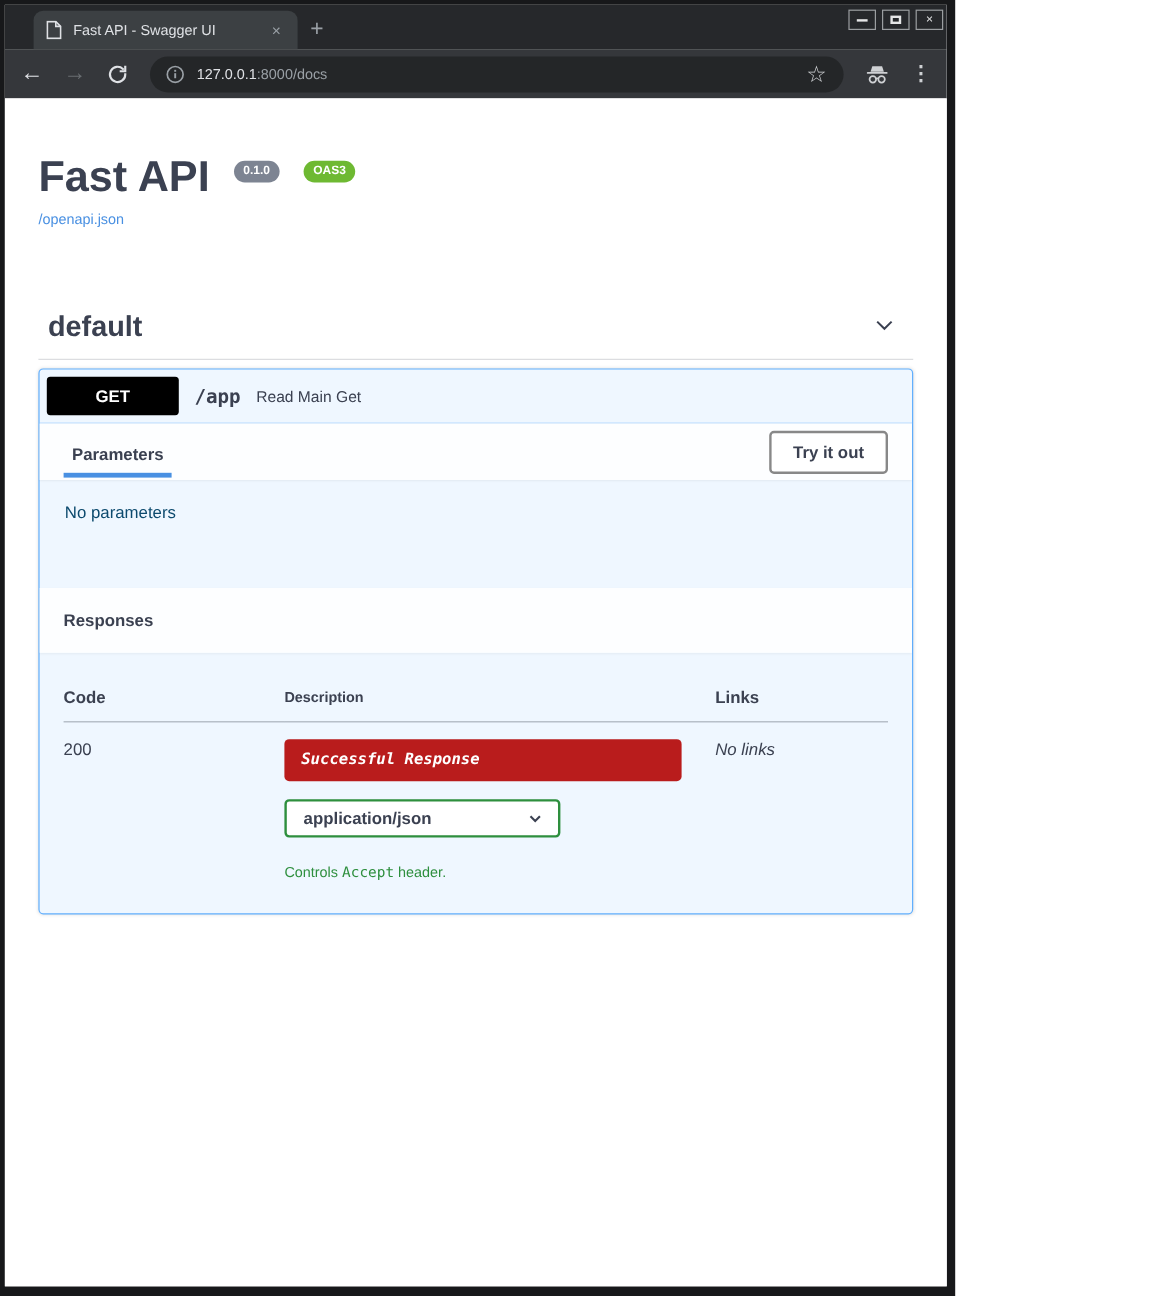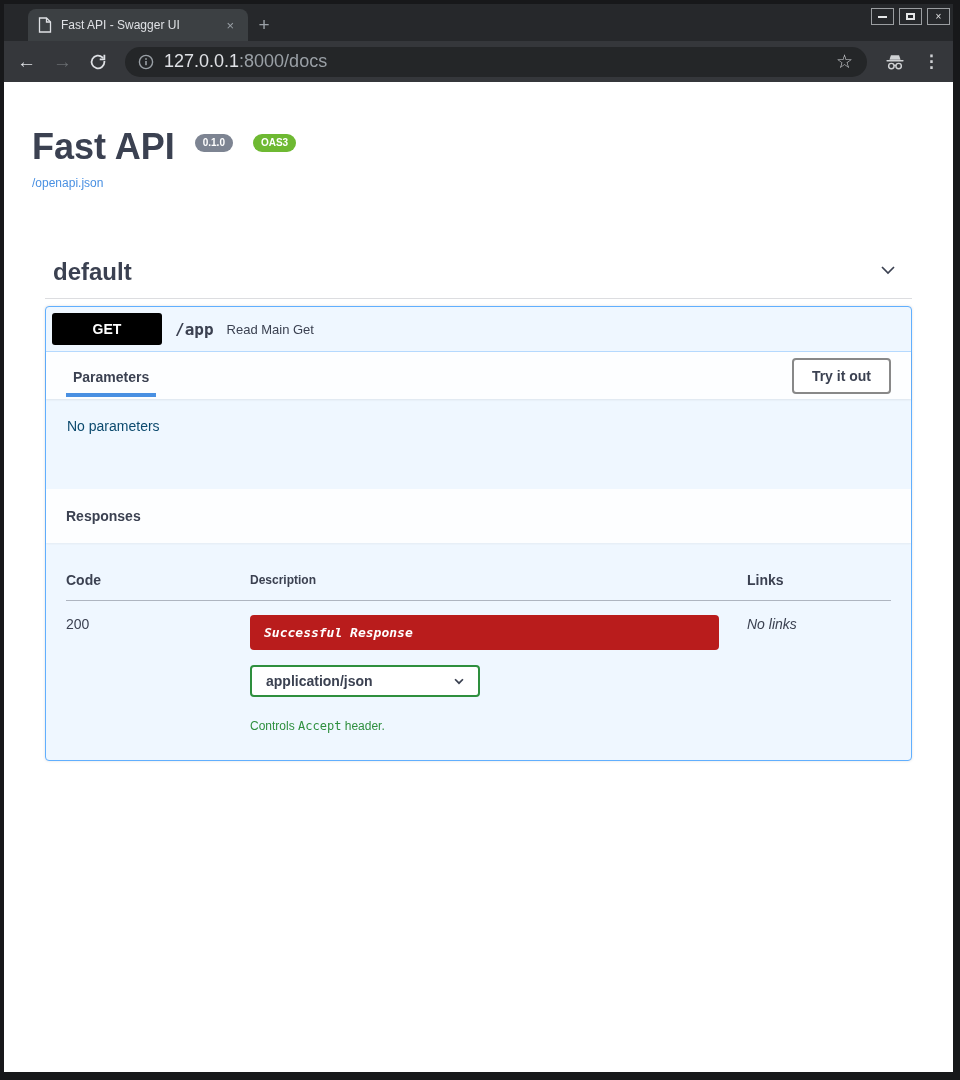--- a/index.html
+++ b/index.html
@@ -1,19 +1,19 @@
 <!DOCTYPE html>
 <html><head>
 <meta charset="utf-8">
 <style>
   * { margin:0; padding:0; box-sizing:border-box; }
   html,body { width:960px; height:1080px; }
   body { font-family:"Liberation Sans", sans-serif; }
 
-  .frame { width:960px; height:1080px; background:#17181a; padding:4px 7px 8px 4px; }
+  .frame { width:796px; height:1080px; background:#17181a; padding:4px 7px 8px 4px; }
   .browser { width:100%; height:100%; display:flex; flex-direction:column; background:#fff; overflow:hidden; }
 
   
   .tabstrip { height:37px; background:#26282b; display:flex; align-items:flex-end; position:relative; flex-shrink:0; }
   .tab { margin-left:24px; width:220px; height:32px; background:#3c4043; border-radius:8px 8px 0 0;
          display:flex; align-items:center; padding:0 10px; gap:9px; cursor:pointer; }
   .tab-title { flex:1; font-size:12px; color:#dfe1e5; white-space:nowrap; overflow:hidden; }
   .tab-close { color:#9aa0a6; font-size:13px; line-height:1; padding:2px 4px; cursor:pointer; }
   .newtab { width:32px; height:32px; display:flex; align-items:center; justify-content:center;
             color:#9aa0a6; font-size:19px; cursor:pointer; }
@@ -23,38 +23,38 @@
   .glyph-min { display:block; width:9px; border-top:2px solid #e5e6e7; }
   .glyph-max { display:block; width:9px; height:7px; border:2px solid #e5e6e7; }
 
   
   .toolbar { height:41px; background:#35373b; display:flex; align-items:center; padding:0 13px; gap:17px; flex-shrink:0; }
   .nav-ic { font-size:19px; line-height:1; cursor:pointer; }
   .ic-back { color:#dfe1e5; }
   .ic-fwd { color:#696d71; }
   .urlbar { flex:1; height:30px; background:#242628; border-radius:15px; display:flex; align-items:center;
             padding:0 10px 0 13px; gap:10px; margin-left:1px; cursor:text; }
-  .url-text { font-size:18px; color:#9aa0a6; white-space:nowrap; }
+  .url-text { font-size:12px; color:#9aa0a6; white-space:nowrap; }
   .url-text .host { color:#dfe1e5; }
   .url-spacer { flex:1; }
   .ic-star { color:#cfd1d4; font-size:19px; cursor:pointer; padding-right:4px; }
   .ic-menu { color:#cfd1d4; font-size:17px; font-weight:700; cursor:pointer; letter-spacing:0; }
 
   
   .page { flex:1; background:#fff; color:#3b4151; overflow:hidden; }
   .info-wrap { padding:47px 28px 0; }
   .api-title { display:flex; align-items:flex-start; }
   .api-title h1 { font-size:36px; font-weight:700; color:#3b4151; line-height:1; }
   .badges { display:flex; align-items:center; margin-top:5px; }
   .badge { font-size:10px; font-weight:700; color:#fff; padding:3px 8px; border-radius:10px; margin-left:20px; line-height:1.2; }
   .badge-version { background:#7d8492; }
   .badge-oas { background:#6eb932; }
   .spec-link { display:inline-block; margin-top:11px; font-size:12px; color:#4990e2; text-decoration:none; cursor:pointer; }
 
-  .tag-section { margin-top:57px; padding:0 41px; }
+  .tag-section { margin-top:57px; padding:0 28px; }
   .tag-header { display:flex; align-items:center; justify-content:space-between;
                 padding:10px 14px 12px 8px; border-bottom:1px solid rgba(59,65,81,.18); cursor:pointer; }
   .tag-header h3 { font-size:24px; font-weight:700; color:#3b4151; }
   .chev { display:block; }
 
   .opblock { margin-top:7px; border:1px solid #61affe; border-radius:4px; background:#eff7ff;
              box-shadow:0 0 3px rgba(0,0,0,.12); }
   .op-summary { display:flex; align-items:center; padding:6px; border-bottom:1px solid rgba(97,175,254,.4); cursor:pointer; }
   .method { width:110px; padding:8px 0; text-align:center; background:#000000; color:#fff; font-weight:700;
             font-size:14px; border-radius:3px; text-shadow:0 1px 0 rgba(0,0,0,.1); }

